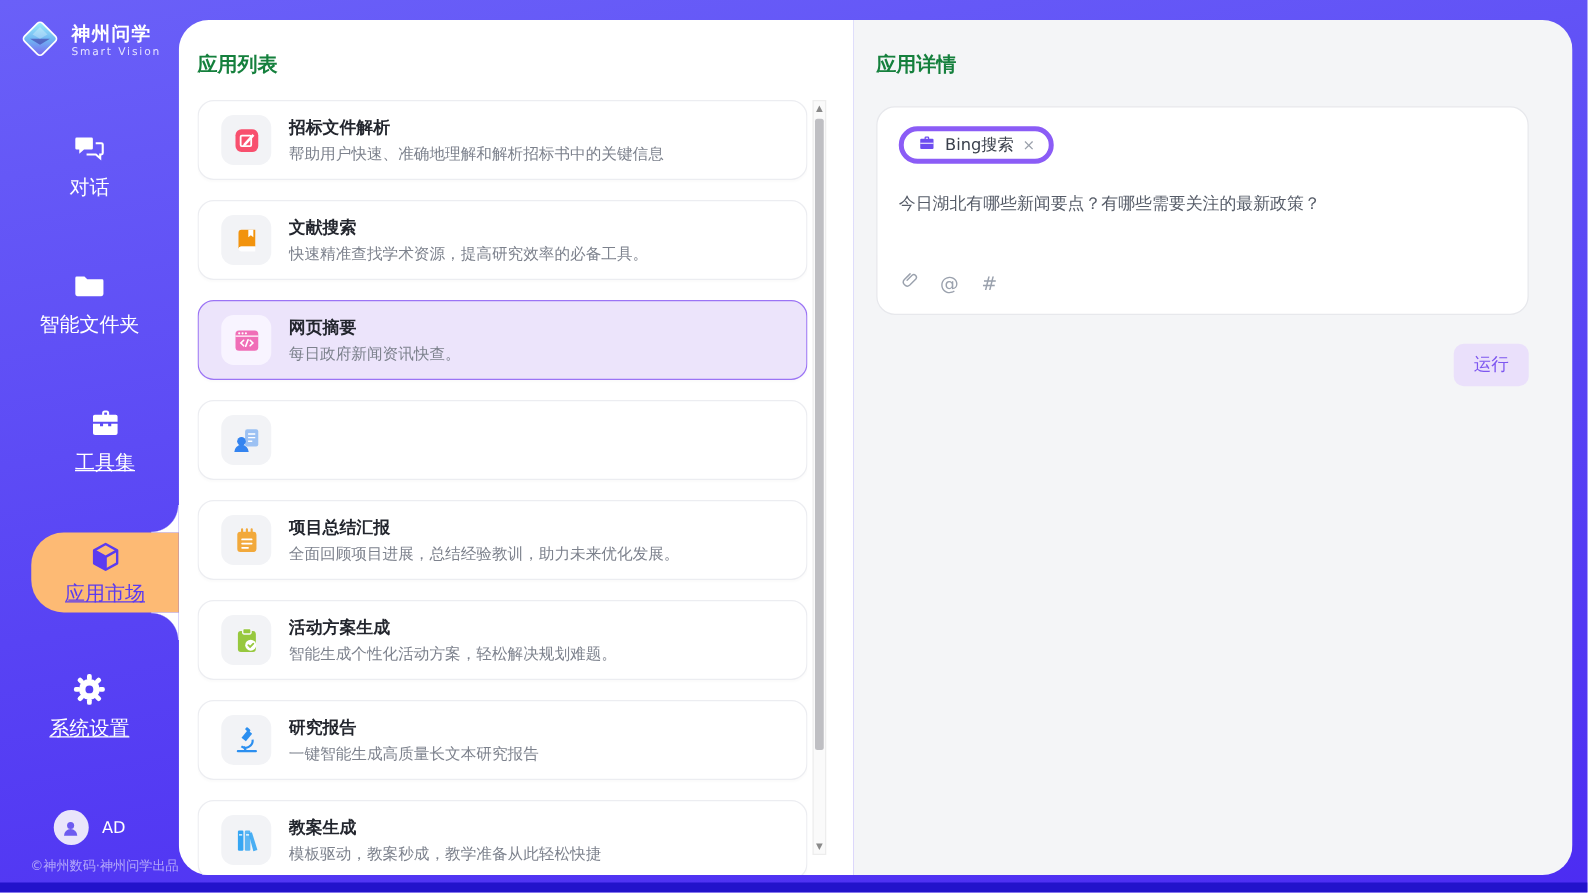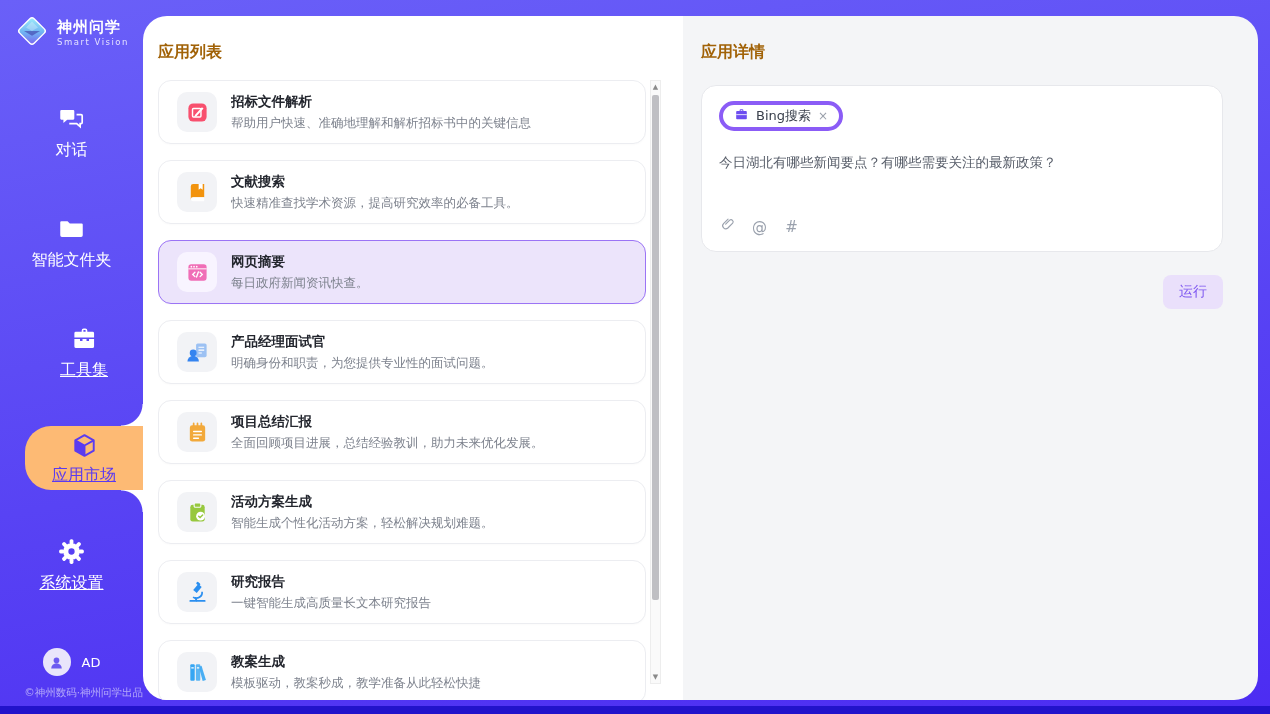--- a/index.html
+++ b/index.html
@@ -25,21 +25,21 @@
   .nav-item.active::after { content:''; position:absolute; right:0; bottom:-22px; width:22px; height:22px;
     background:radial-gradient(circle 22px at 0 100%, rgba(0,0,0,0) 21px, #fff 22px); }
   .nav-item.active .nav-label { color:#5b3bf0; margin-top:4px; }
   .sidebar-user { position:absolute; top:648px; left:0; width:143px; display:flex; align-items:center; justify-content:center; gap:11px; }
   .avatar { width:28px; height:28px; border-radius:50%; background:#e9e5fb; display:flex; align-items:center; justify-content:center; }
   .user-name { color:#fff; font-size:13px; }
   .sidebar-footer { position:absolute; top:686px; left:0; width:143px; text-align:right; color:rgba(255,255,255,.55); font-size:10.5px; white-space:nowrap; }
   
   .content { position:absolute; left:143px; top:16px; width:1115px; height:684px; border-radius:24px; overflow:hidden; display:flex; z-index:1; }
   .list-panel { width:540px; background:#ffffff; position:relative; padding:26px 0 0 15px; }
-  .panel-title { font-size:16px; font-weight:bold; color:#a16207; }
+  .panel-title { font-size:16px; font-weight:bold; color:#15803d; }
   .list-panel .panel-title { margin-left:0; padding-left:0; margin-bottom:18px; margin-left:0; }
   .list-scroll { position:absolute; left:15px; right:37px; top:64px; bottom:0; overflow:hidden; }
   .app-card { height:64px; border:1px solid #ecedf1; border-radius:13px; background:#fff; display:flex; align-items:center; padding:0 14px 0 18px; margin-bottom:16px; cursor:pointer; box-shadow:0 1px 2px rgba(20,20,40,.02); }
   .app-card.selected { background:#ece4fb; border:1.5px solid #9b74f5; }
   .app-icon { width:40px; height:40px; border-radius:10px; background:#f2f3f6; display:flex; align-items:center; justify-content:center; flex:none; }
   .app-card.selected .app-icon { background:#f8f4ff; }
   .app-texts { margin-left:14px; overflow:hidden; }
   .app-title { font-size:13.5px; font-weight:bold; color:#23262e;font-family:Liberation Serif, serif; }
   .app-desc { font-size:12.5px; color:#7d828d; margin-top:4px; white-space:nowrap; }
   
@@ -201,24 +201,20 @@
   </div>
         <div class="app-card">
     <div class="app-icon">
             <svg width="23" height="23" viewBox="0 0 24 24">
               <rect x="10.5" y="2.5" width="11" height="14.5" rx="1.8" fill="#3484f0" opacity=".45"></rect>
               <path d="M13 6.5h6M13 9.5h6M13 12.5h3.5" stroke="#fff" stroke-width="1.2"></path>
               <circle cx="7.5" cy="12.5" r="3.6" fill="#3484f0"></circle>
               <path d="M1.5 21.5a6 6 0 0 1 12 0z" fill="#3484f0"></path>
             </svg>
           </div>
-    <div class="app-texts">
-      <div class="app-title">产品经理面试官</div>
-      <div class="app-desc">明确身份和职责，为您提供专业性的面试问题。</div>
-    </div>
   </div>
         <div class="app-card">
     <div class="app-icon">
             <svg width="23" height="23" viewBox="0 0 24 24">
               <rect x="4" y="4.5" width="16" height="17" rx="2.5" fill="#f2a93b"></rect>
               <path d="M8 2.5v4M12 2.5v4M16 2.5v4" stroke="#f2a93b" stroke-width="1.8" stroke-linecap="round"></path>
               <path d="M8 11h8M8 14.5h8M8 18h5" stroke="#fff" stroke-width="1.4" stroke-linecap="round"></path>
             </svg>
           </div>
     <div class="app-texts">

